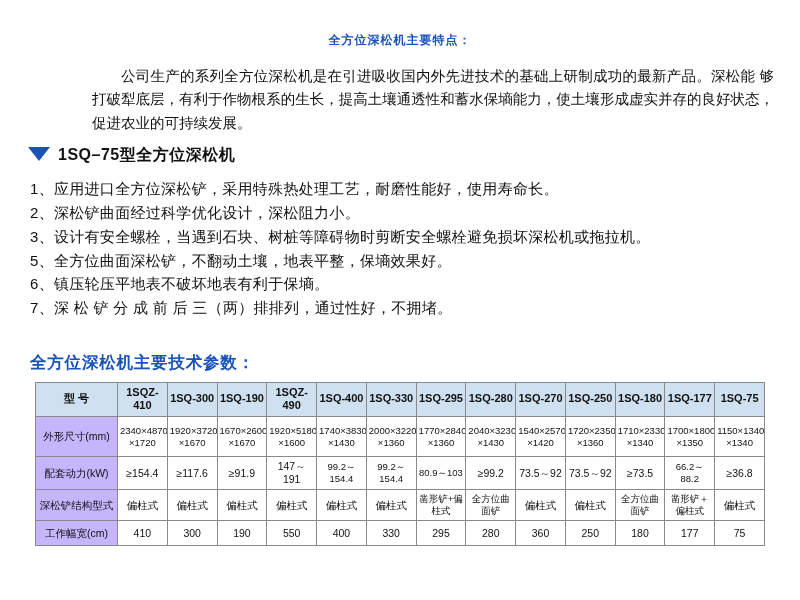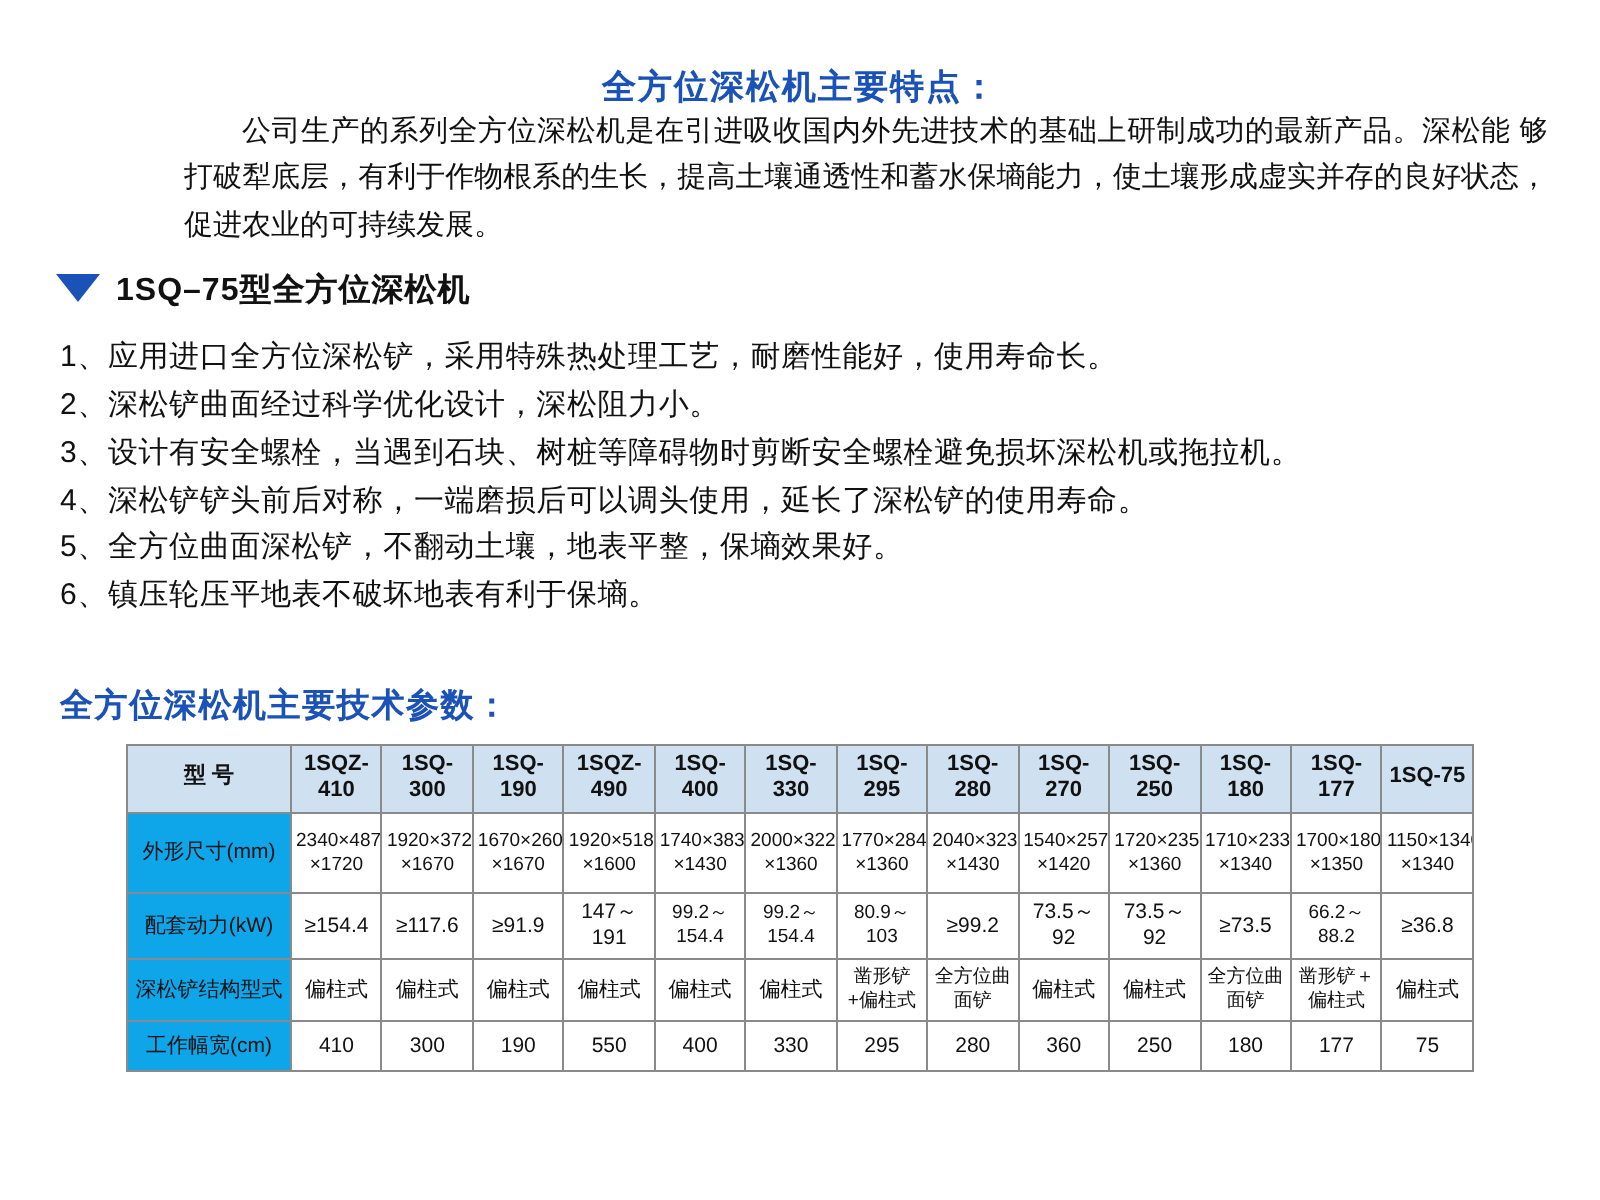--- a/index.html
+++ b/index.html
@@ -15,23 +15,23 @@
   }
   .page {
     width: 800px;
     height: 600px;
     padding: 22px 18px 10px 18px;
     position: relative;
   }
   .main-title {
     color: #1a52b8;
     font-weight: bold;
-    font-size: 17px;
+    font-size: 12px;
     text-align: center;
-    margin: 10px 0 0 0;
+    margin: 10px 0 16px 0;
     letter-spacing: 1px;
   }
   .intro {
     font-size: 14.5px;
     line-height: 1.62;
     color: #111;
     text-align: justify;
     text-indent: 2em;
     margin: 0 8px 6px 74px;
   }
@@ -63,21 +63,21 @@
   }
   .spec-title {
     color: #1a52b8;
     font-weight: bold;
     font-size: 16.5px;
     margin: 32px 0 8px 12px;
     letter-spacing: 0.8px;
   }
   table.spec {
     border-collapse: collapse;
-    width: 674px;
+    width: 730px;
     margin: 0 auto;
     table-layout: fixed;
     font-size: 10.5px;
   }
   table.spec td, table.spec th {
     border: 1px solid #8a8a8a;
     padding: 3px 2px;
     text-align: center;
     vertical-align: middle;
     line-height: 1.25;
@@ -91,21 +91,21 @@
     font-size: 11px;
     height: 22px;
   }
   table.spec tbody td.rowhdr {
     background: #cfe0f0;
     font-weight: normal;
     font-size: 10.5px;
     text-align: center;
   }
   table.spec tbody tr td { background: #ffffff; }
-  table.spec tbody tr td.rowhdr { background: #0ea5e9; }
+  table.spec tbody tr td.rowhdr { background: #c4b5fd; }
   .col-first { width: 82px; }
   .r-dim td { height: 40px; }
   .r-normal td { height: 25px; }
   .small { font-size: 9.5px; }
 </style>
 </head>
 <body>
 
 <div class="page">
 
@@ -117,23 +117,23 @@
     <svg class="blue-marker" viewBox="0 0 22 16">
       <polygon points="0,2 22,2 11,16" fill="#1a52b8"></polygon>
     </svg>
     <span class="model-name">1SQ–75型全方位深松机</span>
   </div>
 
   <div>
     <div class="feature">1、应用进口全方位深松铲，采用特殊热处理工艺，耐磨性能好，使用寿命长。</div>
     <div class="feature">2、深松铲曲面经过科学优化设计，深松阻力小。</div>
     <div class="feature">3、设计有安全螺栓，当遇到石块、树桩等障碍物时剪断安全螺栓避免损坏深松机或拖拉机。</div>
-    <div class="feature">4、深松铲铲头前后对称，一端磨损后可以调头使用，延长了深松铲的使用寿命。</div>
     <div class="feature">5、全方位曲面深松铲，不翻动土壤，地表平整，保墒效果好。</div>
     <div class="feature">6、镇压轮压平地表不破坏地表有利于保墒。</div>
+    <div class="feature">7、深 松 铲 分 成 前 后 三（两）排排列，通过性好，不拥堵。</div>
   </div>
 
   <div class="spec-title">全方位深松机主要技术参数：</div>
 
   <table class="spec">
     <thead>
       <tr>
         <th class="col-first">型 号</th>
         <th>1SQZ-410</th>
         <th>1SQ-300</th>

